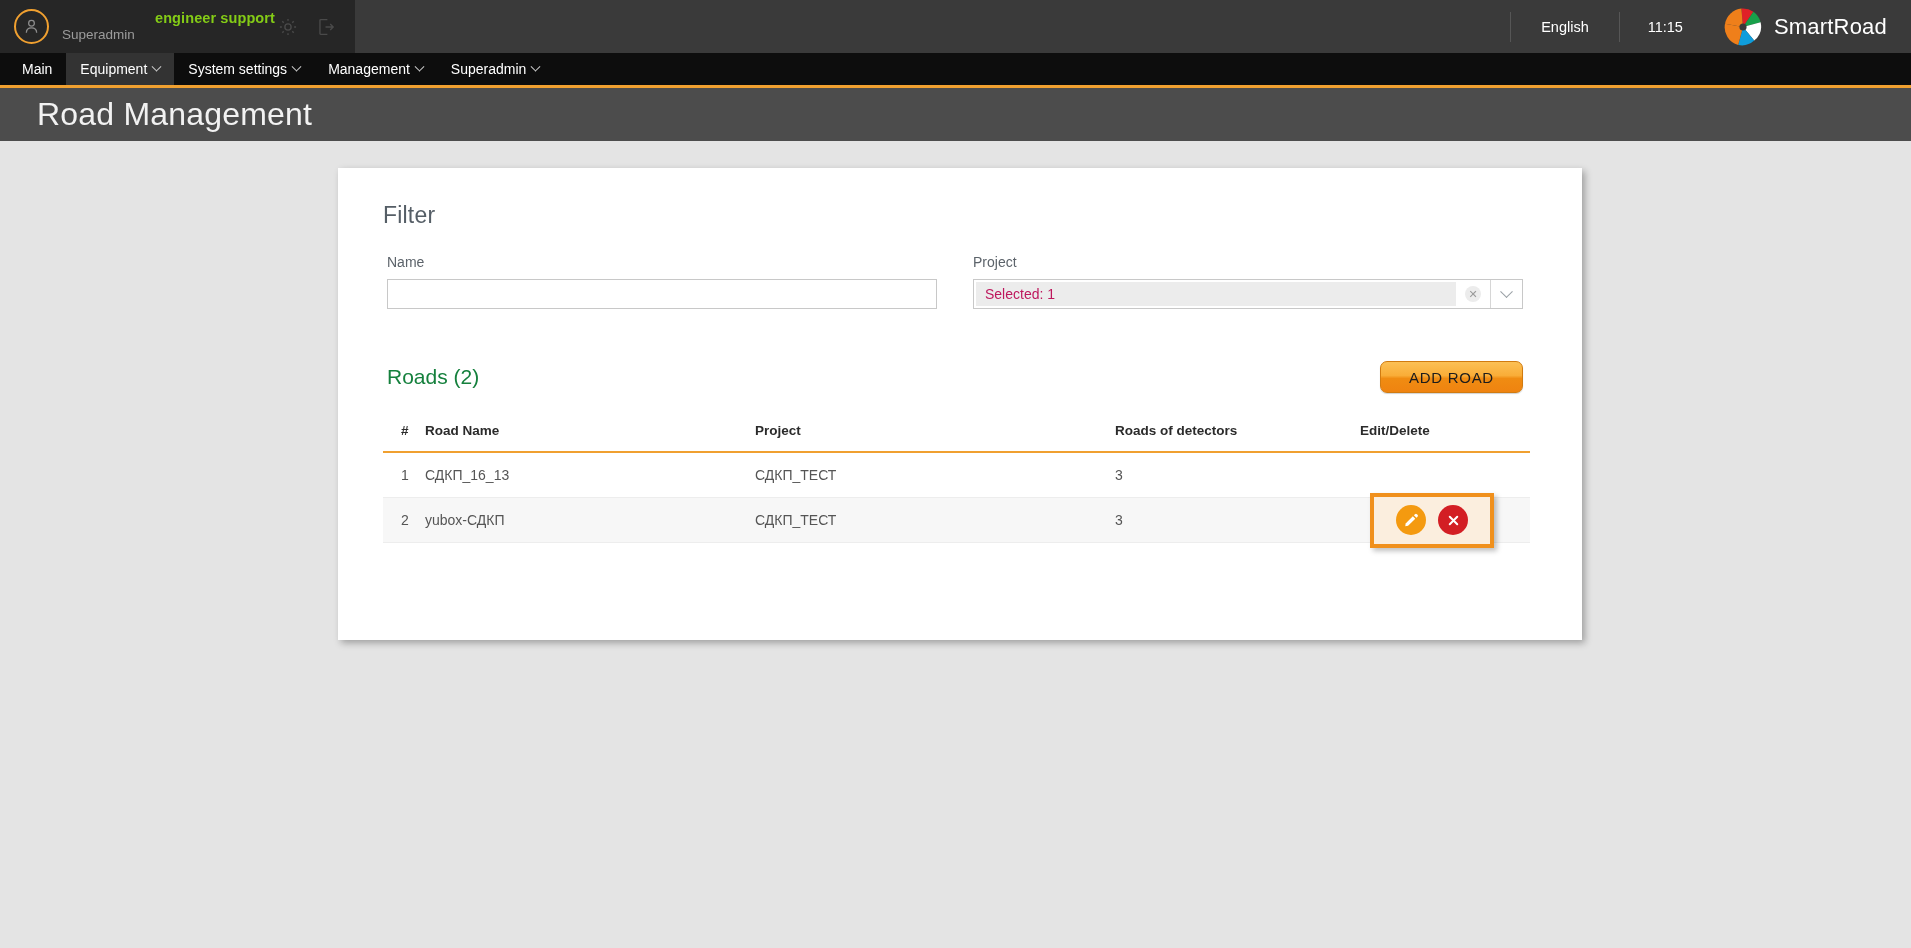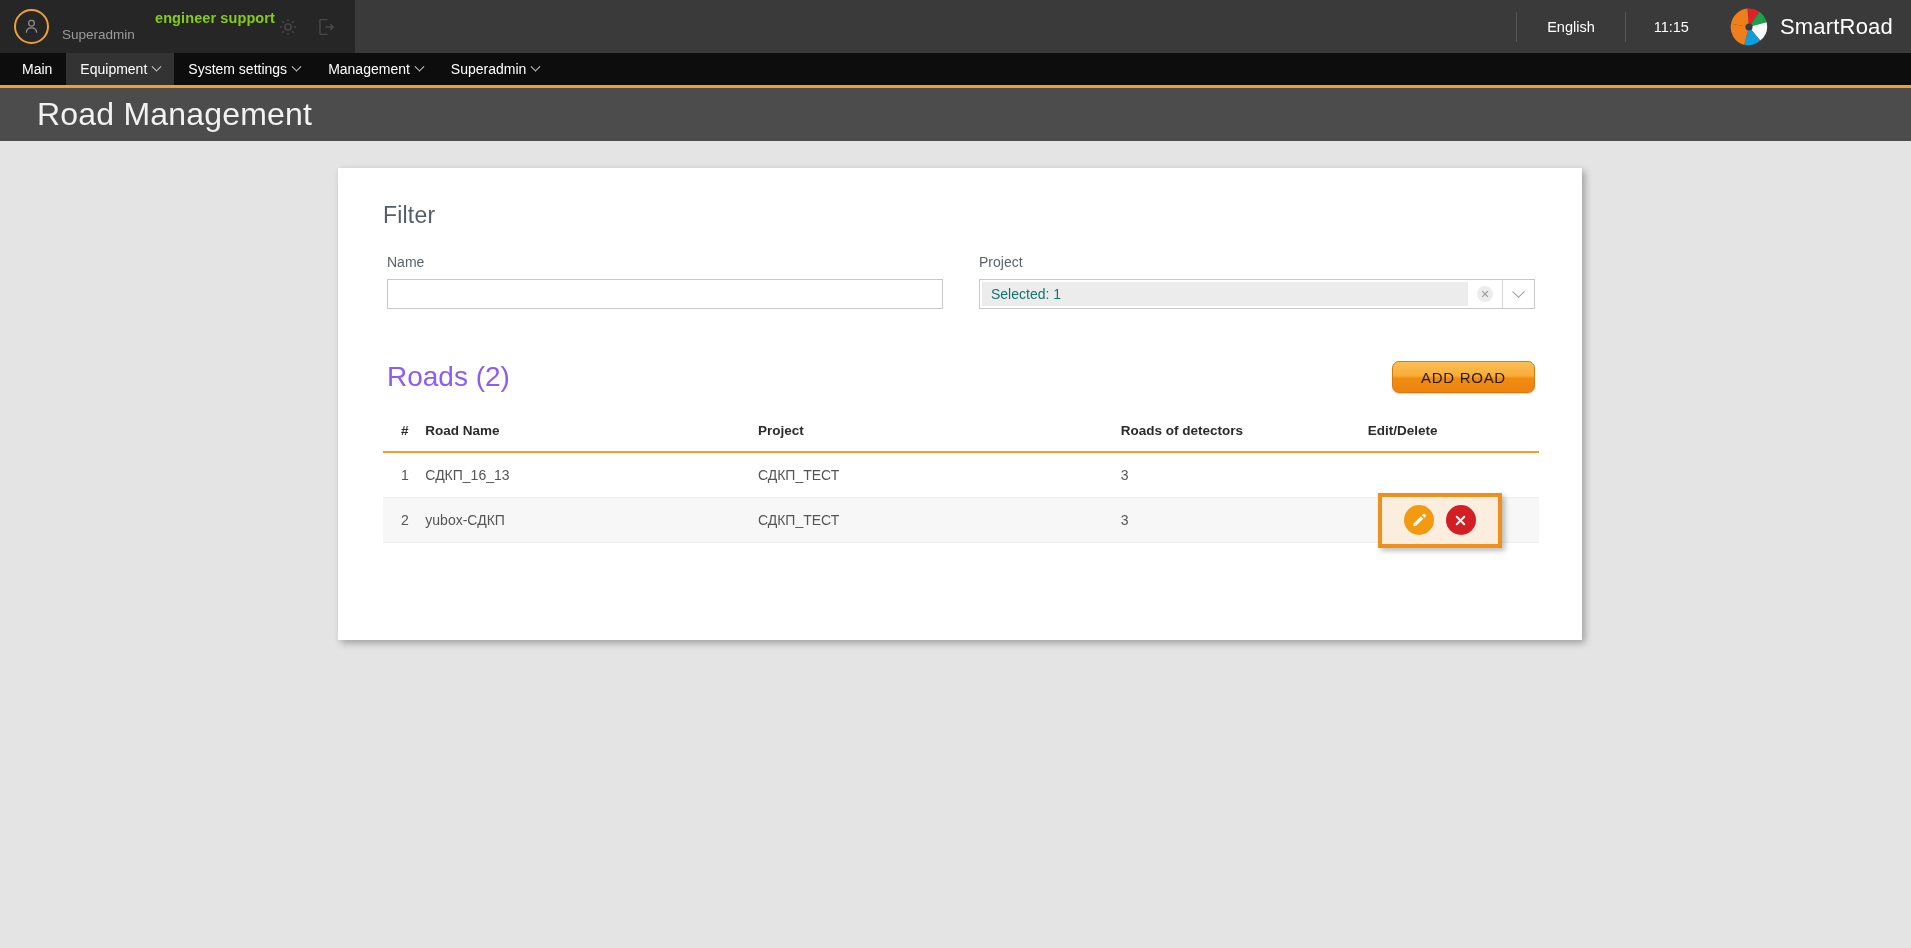--- a/index.html
+++ b/index.html
@@ -64,21 +64,21 @@
     width: 26px; height: 26px;
     display: flex; align-items: center; justify-content: center;
     cursor: pointer;
   }
 
   .topbar-right {
     margin-left: auto;
     display: flex;
     align-items: center;
     height: 53px;
-    padding-right: 18px;
+    padding-right: 24px;
   }
   .tb-sep {
     width: 1px;
     height: 30px;
     background: #565656;
     margin: 0 2px;
   }
   .tb-lang {
     font-size: 14.5px;
     color: #ffffff;
@@ -147,21 +147,21 @@
   }
 
   
   .content {
     padding-top: 27px;
     padding-left: 338px;
   }
   .card {
     width: 1244px;
     background: #ffffff;
-    padding: 34px 43px 0 45px;
+    padding: 34px 55px 0 45px;
     box-shadow: 3px 3px 7px rgba(0,0,0,.30);
     height: 472px;
   }
   .filter-title {
     font-size: 23px;
     color: #555e66;
     font-weight: normal;
     margin-bottom: 25px;
     letter-spacing: .2px;
   }
@@ -198,21 +198,21 @@
     display: flex;
     align-items: stretch;
   }
   .ms-value {
     flex: 1;
     background: #ececec;
     display: flex;
     align-items: center;
     padding: 0 9px;
     font-size: 14px;
-    color: #0f766e;
+    color: #be185d;
     margin: 2px 0 2px 2px;
   }
   .ms-clear {
     width: 34px;
     display: flex; align-items: center; justify-content: center;
     cursor: pointer;
   }
   .ms-clear span {
     width: 16px; height: 16px;
     border-radius: 50%;
@@ -236,22 +236,22 @@
   }
 
   
   .roads-head {
     display: flex;
     align-items: center;
     margin-top: 52px;
     padding: 0 4px;
   }
   .roads-title {
-    font-size: 28px;
-    color: #8b5cf6;
+    font-size: 21px;
+    color: #15803d;
     font-weight: normal;
   }
   .add-road-btn {
     margin-left: auto;
     width: 143px;
     height: 32px;
     border-radius: 7px;
     border: 1px solid #d17b10;
     background: linear-gradient(to bottom, #fcc055 0%, #f9ad38 45%, #f08c12 55%, #ef8310 100%);
     color: #1c1c1c;

